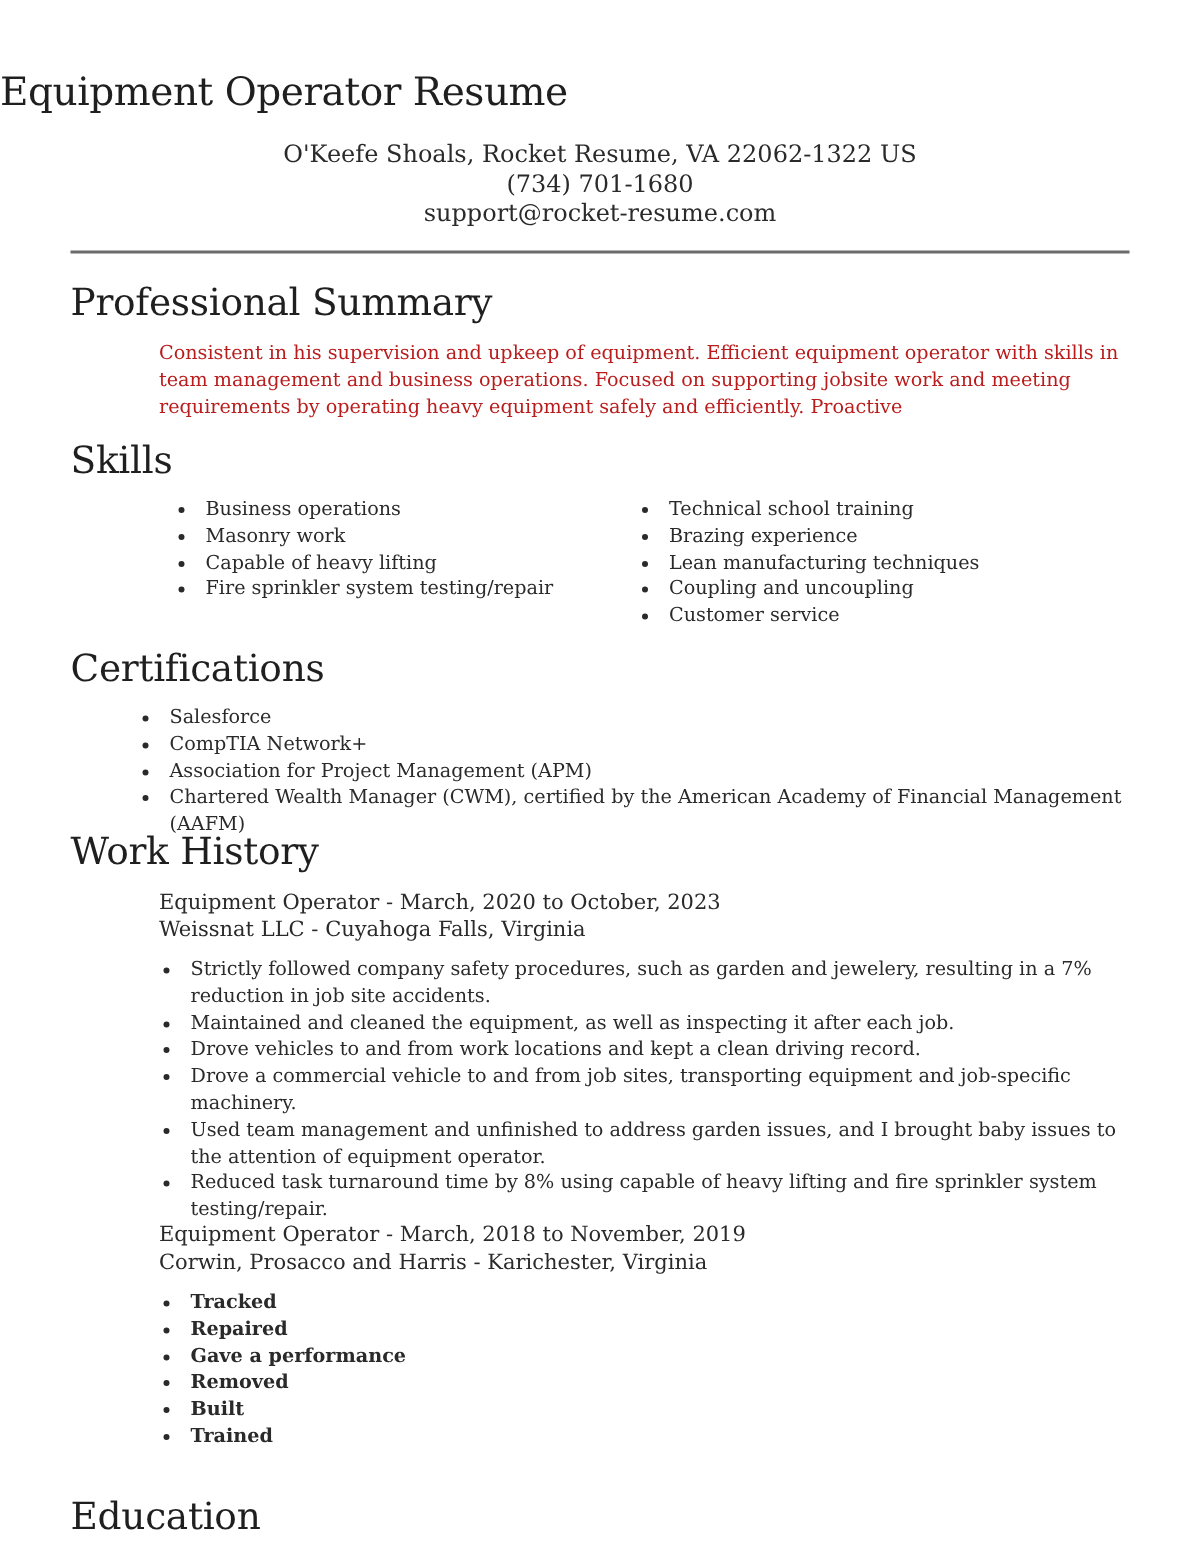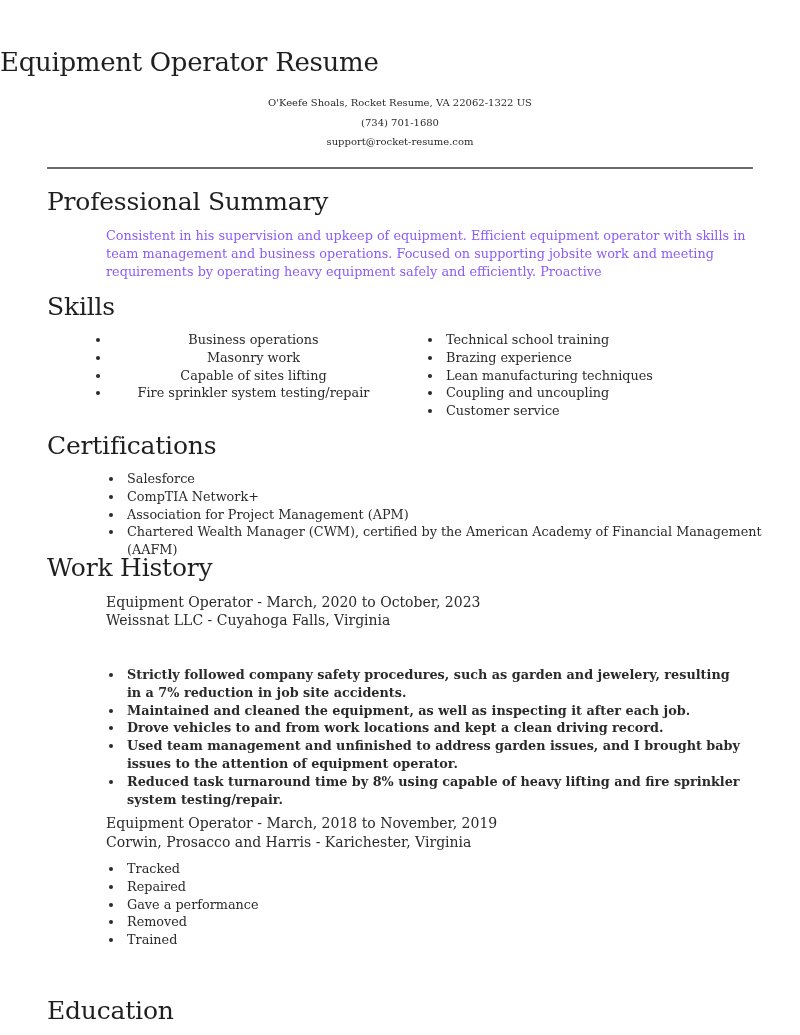--- a/index.html
+++ b/index.html
@@ -29,21 +29,21 @@
       font-size: 26px;
       line-height: 44px;
       color: #1f1f1f;
       letter-spacing: -0.3px;
     }
     .contact {
       position: absolute;
       left: 0;
       width: 800px;
       text-align: center;
-      font-size: 10px;
+      font-size: 16px;
       line-height: 19px;
       color: #2a2a2a;
     }
     .divider {
       position: absolute;
       left: 47px;
       width: 706px;
       top: 167px;
       height: 0;
       border-top: 2px solid #6b6b6b;
@@ -55,21 +55,21 @@
       line-height: 32px;
       color: #1f1f1f;
       letter-spacing: -0.2px;
     }
     .paragraph {
       position: absolute;
       left: 106px;
       width: 640px;
       font-size: 12.8px;
       line-height: 17.8px;
-      color: #8b5cf6;
+      color: #b91c1c;
     }
     ul.bullets {
       position: absolute;
       margin: 0;
       padding: 0;
       list-style: none;
       font-size: 12.8px;
       line-height: 17.8px;
       color: #2a2a2a;
     }
@@ -105,59 +105,61 @@
   <div class="contact" style="top:93px;">O'Keefe Shoals, Rocket Resume, VA 22062-1322 US</div>
   <div class="contact" style="top:113px;">(734) 701-1680</div>
   <div class="contact" style="top:132px;">support@rocket-resume.com</div>
 
   <div class="divider"></div>
 
   <div class="section-heading" style="top:186px;">Professional Summary</div>
   <div class="paragraph" style="top:227px;">Consistent in his supervision and upkeep of equipment. Efficient equipment operator with skills in team management and business operations. Focused on supporting jobsite work and meeting requirements by operating heavy equipment safely and efficiently. Proactive</div>
 
   <div class="section-heading" style="top:291px;">Skills</div>
-  <ul class="bullets" style="left:93px; top:331px; width:300px;text-align:center;">
+  <ul class="bullets" style="left:116px; top:331px; width:300px;">
     <li>Business operations</li>
     <li>Masonry work</li>
-    <li>Capable of sites lifting</li>
+    <li>Capable of heavy lifting</li>
     <li>Fire sprinkler system testing/repair</li>
   </ul>
   <ul class="bullets" style="left:425px; top:331px; width:320px;">
     <li>Technical school training</li>
     <li>Brazing experience</li>
     <li>Lean manufacturing techniques</li>
     <li>Coupling and uncoupling</li>
     <li>Customer service</li>
   </ul>
 
   <div class="section-heading" style="top:430px;">Certifications</div>
-  <ul class="bullets" style="left:106px; top:470px; width:660px;">
+  <ul class="bullets" style="left:92px; top:470px; width:660px;">
     <li>Salesforce</li>
     <li>CompTIA Network+</li>
     <li>Association for Project Management (APM)</li>
     <li>Chartered Wealth Manager (CWM), certified by the American Academy of Financial Management (AAFM)</li>
   </ul>
 
   <div class="section-heading" style="top:552px;">Work History</div>
 
   <div class="job-line" style="top:593px;">Equipment Operator - March, 2020 to October, 2023</div>
   <div class="job-line" style="top:611px;">Weissnat LLC - Cuyahoga Falls, Virginia</div>
-  <ul class="bullets" style="left:106px; top:666px; width:640px;font-weight:bold;">
+  <ul class="bullets" style="left:106px; top:638px; width:640px;">
     <li>Strictly followed company safety procedures, such as garden and jewelery, resulting in a 7% reduction in job site accidents.</li>
     <li>Maintained and cleaned the equipment, as well as inspecting it after each job.</li>
     <li>Drove vehicles to and from work locations and kept a clean driving record.</li>
+    <li>Drove a commercial vehicle to and from job sites, transporting equipment and job-specific machinery.</li>
     <li>Used team management and unfinished to address garden issues, and I brought baby issues to the attention of equipment operator.</li>
     <li>Reduced task turnaround time by 8% using capable of heavy lifting and fire sprinkler system testing/repair.</li>
   </ul>
 
   <div class="job-line" style="top:814px;text-align:right;">Equipment Operator - March, 2018 to November, 2019</div>
   <div class="job-line" style="top:833px;">Corwin, Prosacco and Harris - Karichester, Virginia</div>
-  <ul class="bullets" style="left:106px; top:860px; width:640px;">
+  <ul class="bullets" style="left:106px; top:860px; width:640px;font-weight:bold;">
     <li>Tracked</li>
     <li>Repaired</li>
     <li>Gave a performance</li>
     <li>Removed</li>
+    <li>Built</li>
     <li>Trained</li>
   </ul>
 
   <div class="section-heading" style="top:995px;">Education</div>
 
 </div>
 
 </body></html>

